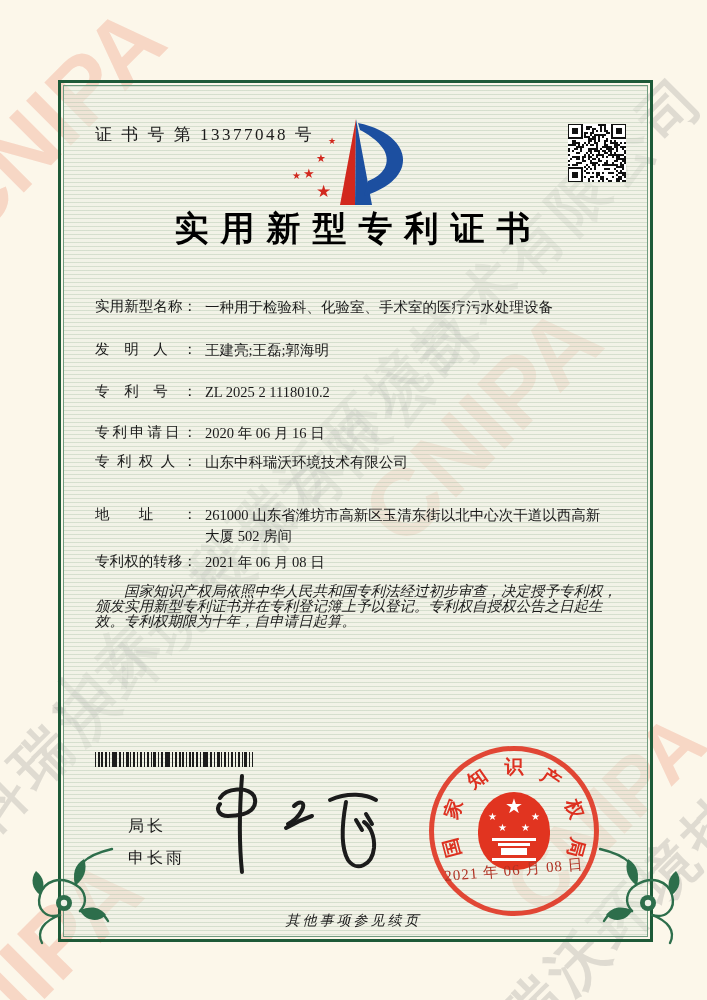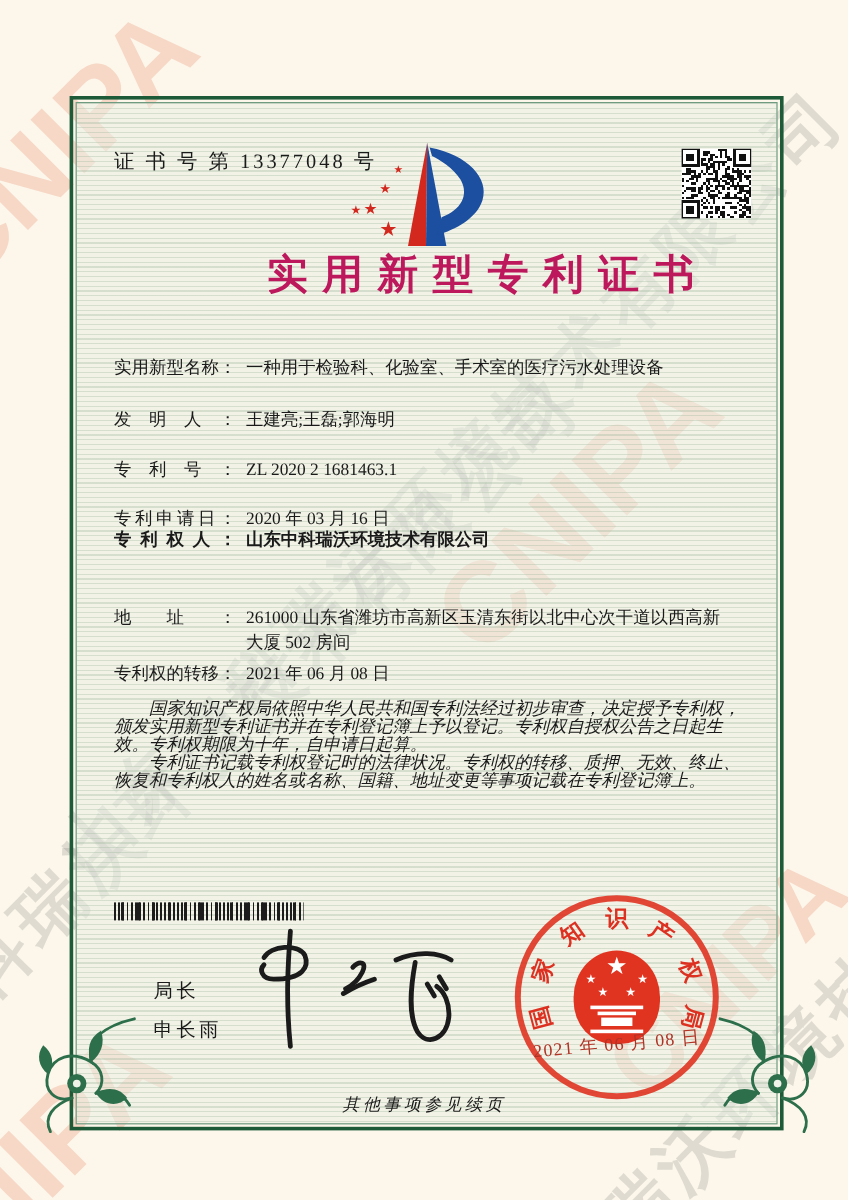--- a/index.html
+++ b/index.html
@@ -35,21 +35,21 @@
   .corner.left{left:26px;top:845px;}
   .corner.right{left:598px;top:845px;transform:scaleX(-1);}
   
   .content{z-index:3;}
   .cert-no{position:absolute;left:95px;top:123px;font-size:17px;letter-spacing:2.5px;}
   .logo{position:absolute;left:292px;top:115px;width:130px;height:100px;}
   .logo .star{position:absolute;color:#d2281e;line-height:1;}
   .qr{position:absolute;left:568px;top:124px;width:58px;height:58px;background:#fff;}
   .title{position:absolute;left:58px;top:206px;width:589px;text-align:center;
          font-size:34px;font-weight:bold;letter-spacing:12px;text-indent:12px;
-         font-family:"Liberation Sans","DejaVu Sans",sans-serif;color:#be185d;margin-left:48px;}
+         font-family:"Liberation Sans","DejaVu Sans",sans-serif;color:#000000;}
   .frow{position:absolute;left:95px;font-size:14.5px;}
   .flabel{display:inline-block;width:102px;text-align:justify;text-align-last:justify;
           vertical-align:top;}
   .fvalue{display:inline-block;vertical-align:top;margin-left:8px;max-width:410px;line-height:21px;}
   .fvalue.addr{max-width:398px;}
   .grant-no{position:absolute;left:270px;top:0;white-space:nowrap;}
   .paras{position:absolute;left:95px;top:584px;width:524px;font-size:14.5px;
          font-style:italic;line-height:15px;}
   .paras p{margin:0;text-indent:2em;}
   .barcode{position:absolute;left:95px;top:752px;width:158px;height:15px;
@@ -443,38 +443,37 @@
 
   <div class="title">实用新型专利证书</div>
 
   <div class="frow" style="top:297px;">
     <span class="flabel">实用新型名称：</span><span class="fvalue">一种用于检验科、化验室、手术室的医疗污水处理设备</span>
   </div>
   <div class="frow" style="top:340px;">
     <span class="flabel">发明人：</span><span class="fvalue">王建亮;王磊;郭海明</span>
   </div>
   <div class="frow" style="top:382px;">
-    <span class="flabel">专利号：</span><span class="fvalue">ZL 2020 2 1681463.1</span>
+    <span class="flabel">专利号：</span><span class="fvalue">ZL 2025 2 1118010.2</span>
   </div>
   <div class="frow" style="top:423px;">
-    <span class="flabel">专利申请日：</span><span class="fvalue">2020 年 03 月 16 日</span>
-  </div>
-  <div class="frow" style="top:440px;font-weight:bold;">
+    <span class="flabel">专利申请日：</span><span class="fvalue">2020 年 06 月 16 日</span>
+  </div>
+  <div class="frow" style="top:452px;">
     <span class="flabel">专利权人：</span><span class="fvalue">山东中科瑞沃环境技术有限公司</span>
   </div>
   <div class="frow" style="top:505px;">
     <span class="flabel">地址：</span><span class="fvalue addr">261000 山东省潍坊市高新区玉清东街以北中心次干道以西高新大厦 502 房间</span>
   </div>
   <div class="frow" style="top:552px;width:524px;">
     <span class="flabel">专利权的转移：</span><span class="fvalue">2021 年 06 月 08 日</span>
   </div>
 
   <div class="paras">
     <p>国家知识产权局依照中华人民共和国专利法经过初步审查，决定授予专利权，颁发实用新型专利证书并在专利登记簿上予以登记。专利权自授权公告之日起生效。专利权期限为十年，自申请日起算。</p>
-    <p>专利证书记载专利权登记时的法律状况。专利权的转移、质押、无效、终止、恢复和专利权人的姓名或名称、国籍、地址变更等事项记载在专利登记簿上。</p>
   </div>
 
   <div class="barcode"></div>
 
   <div class="director-title">局长</div>
   <div class="director-name">申长雨</div>
 
   <svg class="signature" width="180" height="105" viewBox="0 0 180 105">
     <g fill="none" stroke="#1b1b1b" stroke-width="4" stroke-linecap="round">
       <path d="M34,4 C32,30 30,62 34,100"></path>

